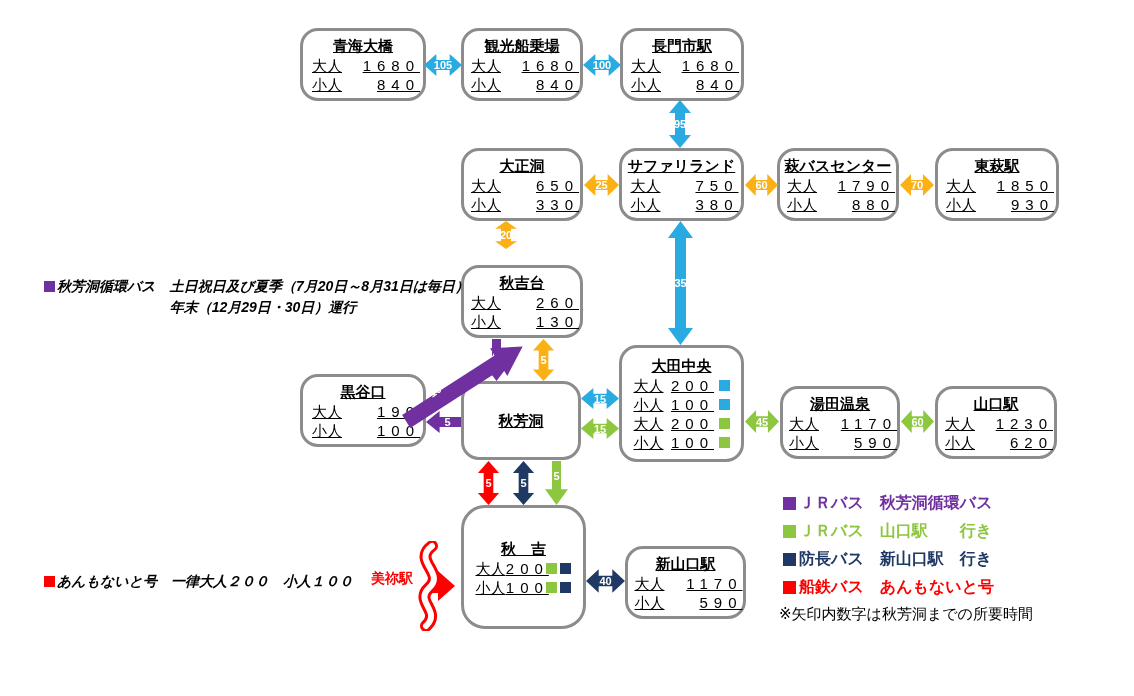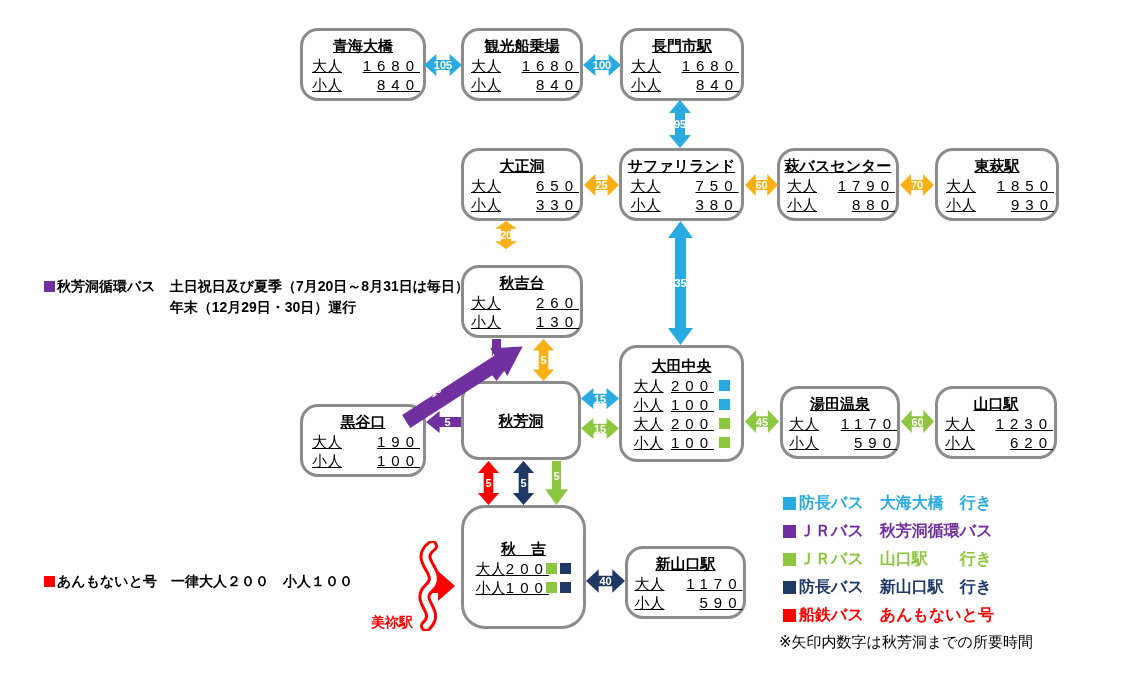--- a/index.html
+++ b/index.html
@@ -30,27 +30,27 @@
   .t-blue{color:#29ABE2}.t-orange{color:#FBB116}.t-purple{color:#7030A0}
   .t-green{color:#8DC63F}.t-navy{color:#1F3864}.t-red{color:#FF0000}
   
   #legend{position:absolute;left:783px;top:489px;}
   .lg-line{display:flex;align-items:center;height:28px;}
   .lg-line .sq{width:13px;height:13px;margin-right:3px;}
   .lg-text{font-size:16px;font-weight:bold;white-space:pre;}
   .lg-note{font-size:15px;color:#000;margin-top:4px;margin-left:-4px;white-space:pre;}
   
   .annot{position:absolute;display:flex;align-items:flex-start;font-size:14px;font-weight:bold;
-         line-height:21px;}
+         line-height:21px;font-style:italic;}
   .annot .sq{margin-top:5px;margin-right:2px;}
   .annot-title{white-space:pre;margin-right:14px;}
   .annot-lines{display:flex;flex-direction:column;}
   .annot-lines span{white-space:pre;}
   #mine-label{position:absolute;left:371px;top:570px;font-size:14px;font-weight:bold;
-              color:#FF0000;white-space:pre;margin-top:44px;}
+              color:#FF0000;white-space:pre;}
   .dlab{position:absolute;left:26%;top:50%;transform:rotate(-33deg);color:#fff;
         font-weight:bold;font-size:11px;}
 </style>
 </head>
 <body>
 
 <div id="stage">
 
   <div class="station" style="left:300px;top:28px;width:126px;height:73px">
     <div class="sname">青海大橋</div>
@@ -183,21 +183,21 @@
           <span class="sq bg-green"></span>
         </div>
       <div class="frow narrow">
           <span class="fl">小人</span>
           <span class="fv">100</span>
           <span class="sq bg-green"></span>
         </div>
     </div>
   </div>
 
-  <div class="station" style="left:300px;top:404px;width:126px;height:73px">
+  <div class="station" style="left:300px;top:374px;width:126px;height:73px">
     <div class="sname">黒谷口</div>
     <div class="fares">
       <div class="frow">
           <span class="fl">大人</span>
           <span class="fv">190</span>
         </div>
       <div class="frow">
           <span class="fl">小人</span>
           <span class="fv">100</span>
         </div>
@@ -409,24 +409,20 @@
 
   <div class="annot" style="left:44px;top:571px">
     <span class="sq bg-red"></span>
     <span class="annot-title">あんもないと号</span>
     <span class="annot-lines">
       <span>一律大人２００　小人１００</span>
     </span>
   </div>
 
   <div id="legend">
-    <div class="lg-line">
-        <span class="sq bg-blue"></span>
-        <span class="lg-text t-blue">防長バス　大海大橋　行き</span>
-      </div>
     <div class="lg-line">
         <span class="sq bg-purple"></span>
         <span class="lg-text t-purple">ＪＲバス　秋芳洞循環バス</span>
       </div>
     <div class="lg-line">
         <span class="sq bg-green"></span>
         <span class="lg-text t-green">ＪＲバス　山口駅　　行き</span>
       </div>
     <div class="lg-line">
         <span class="sq bg-navy"></span>

